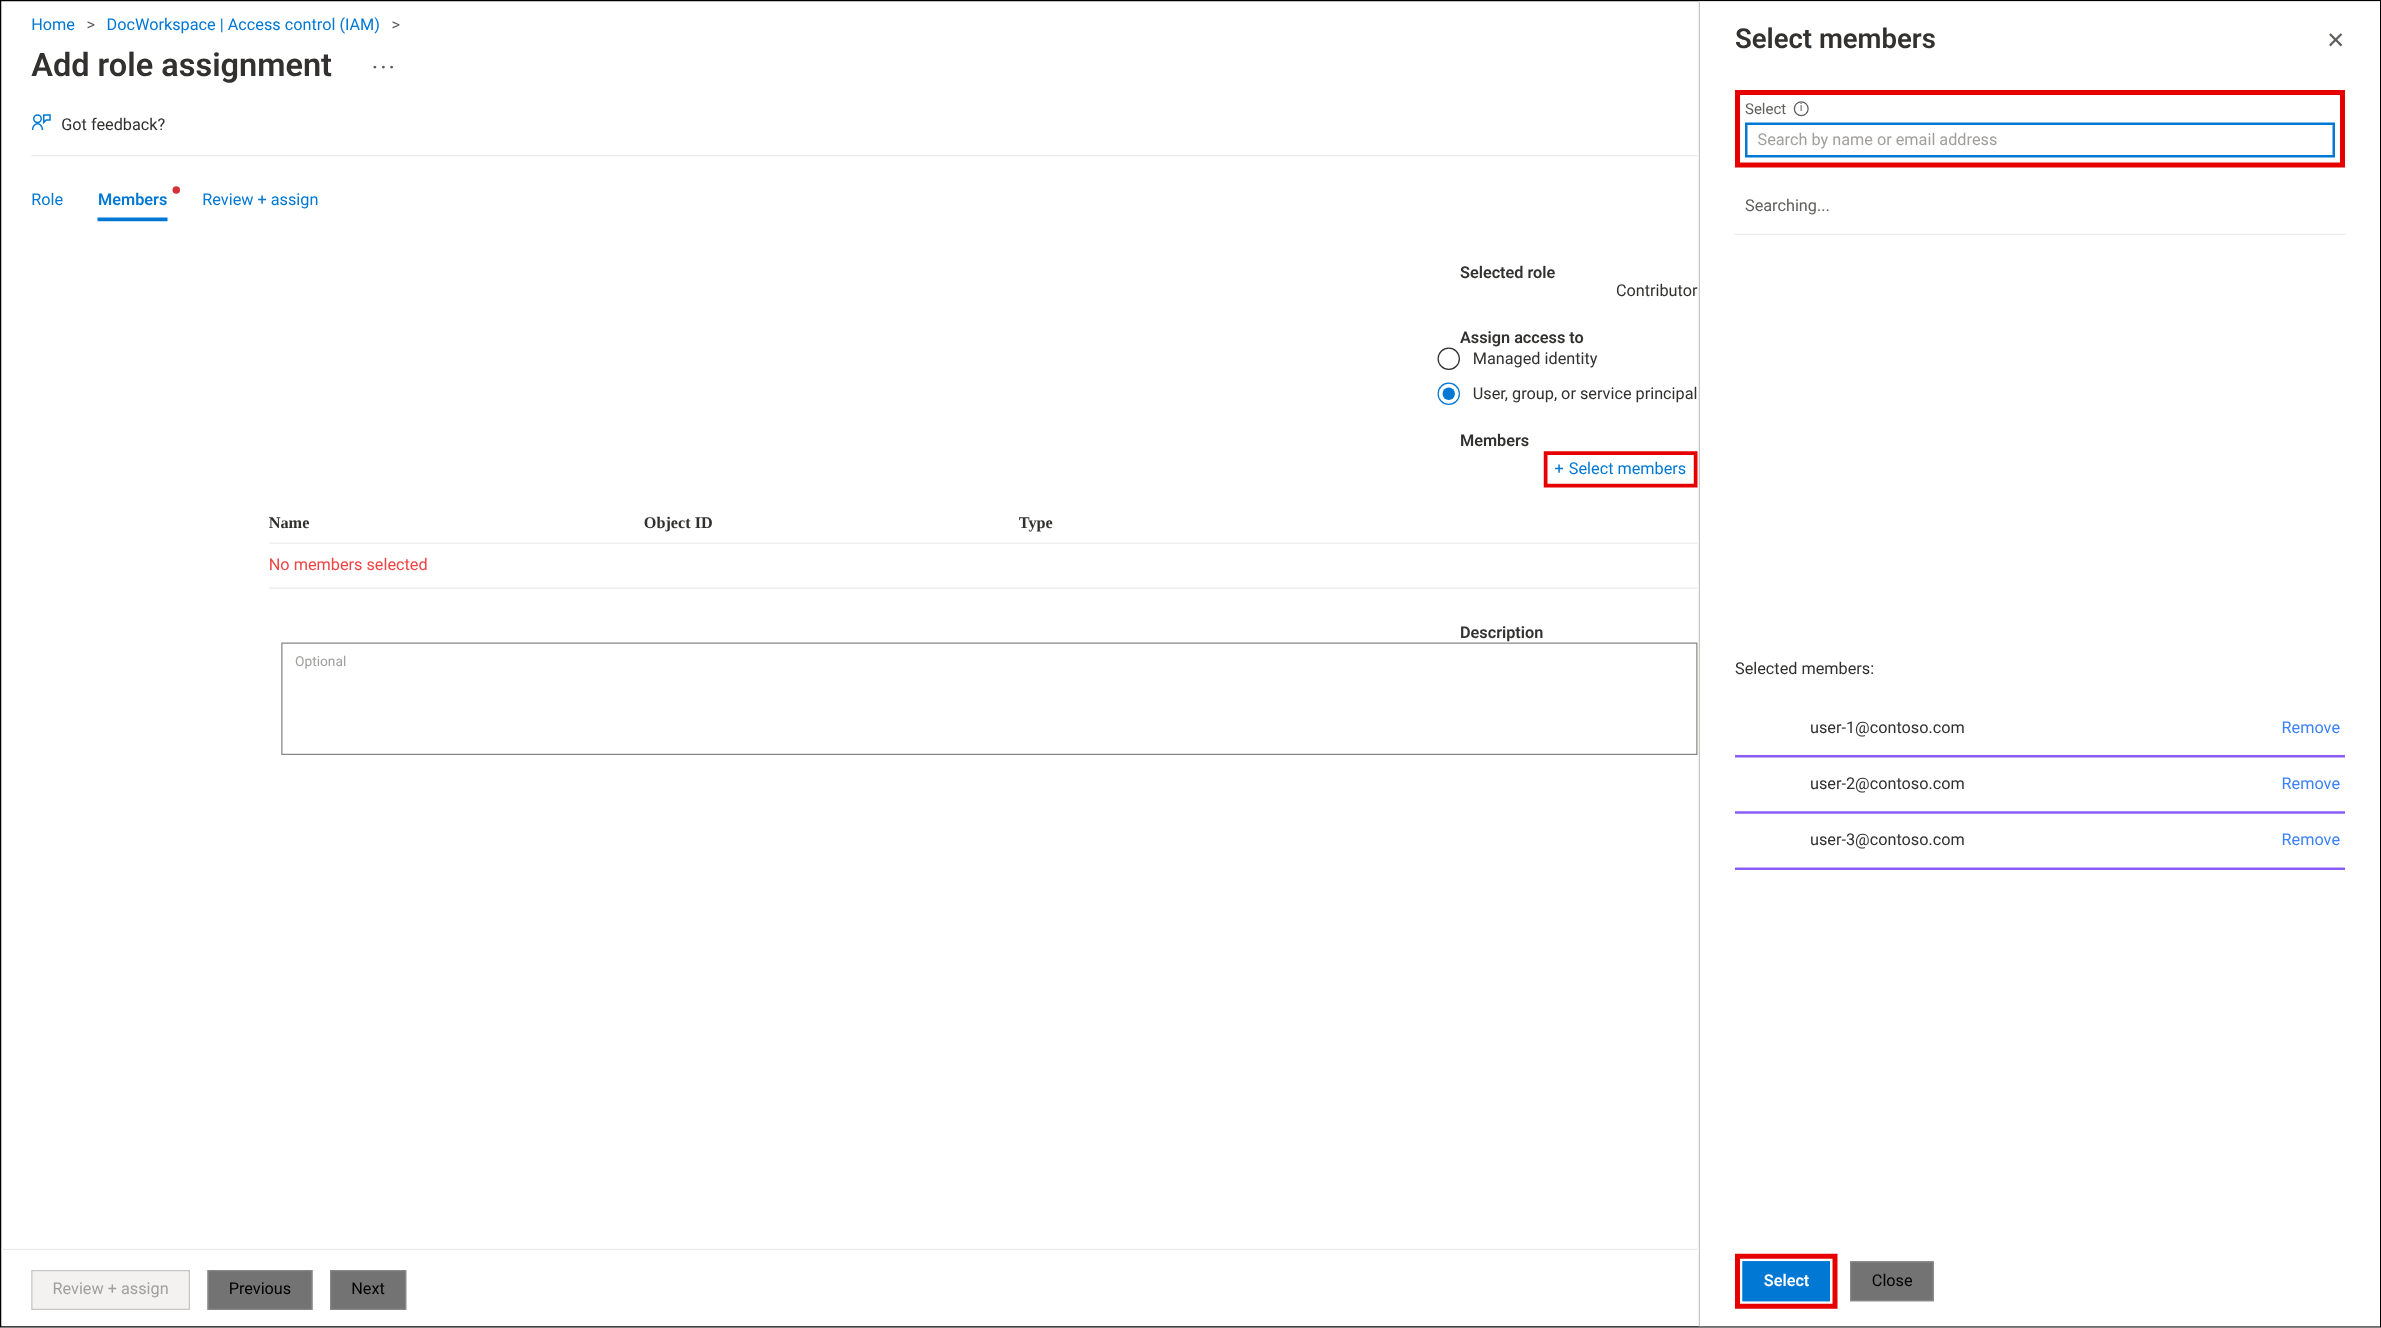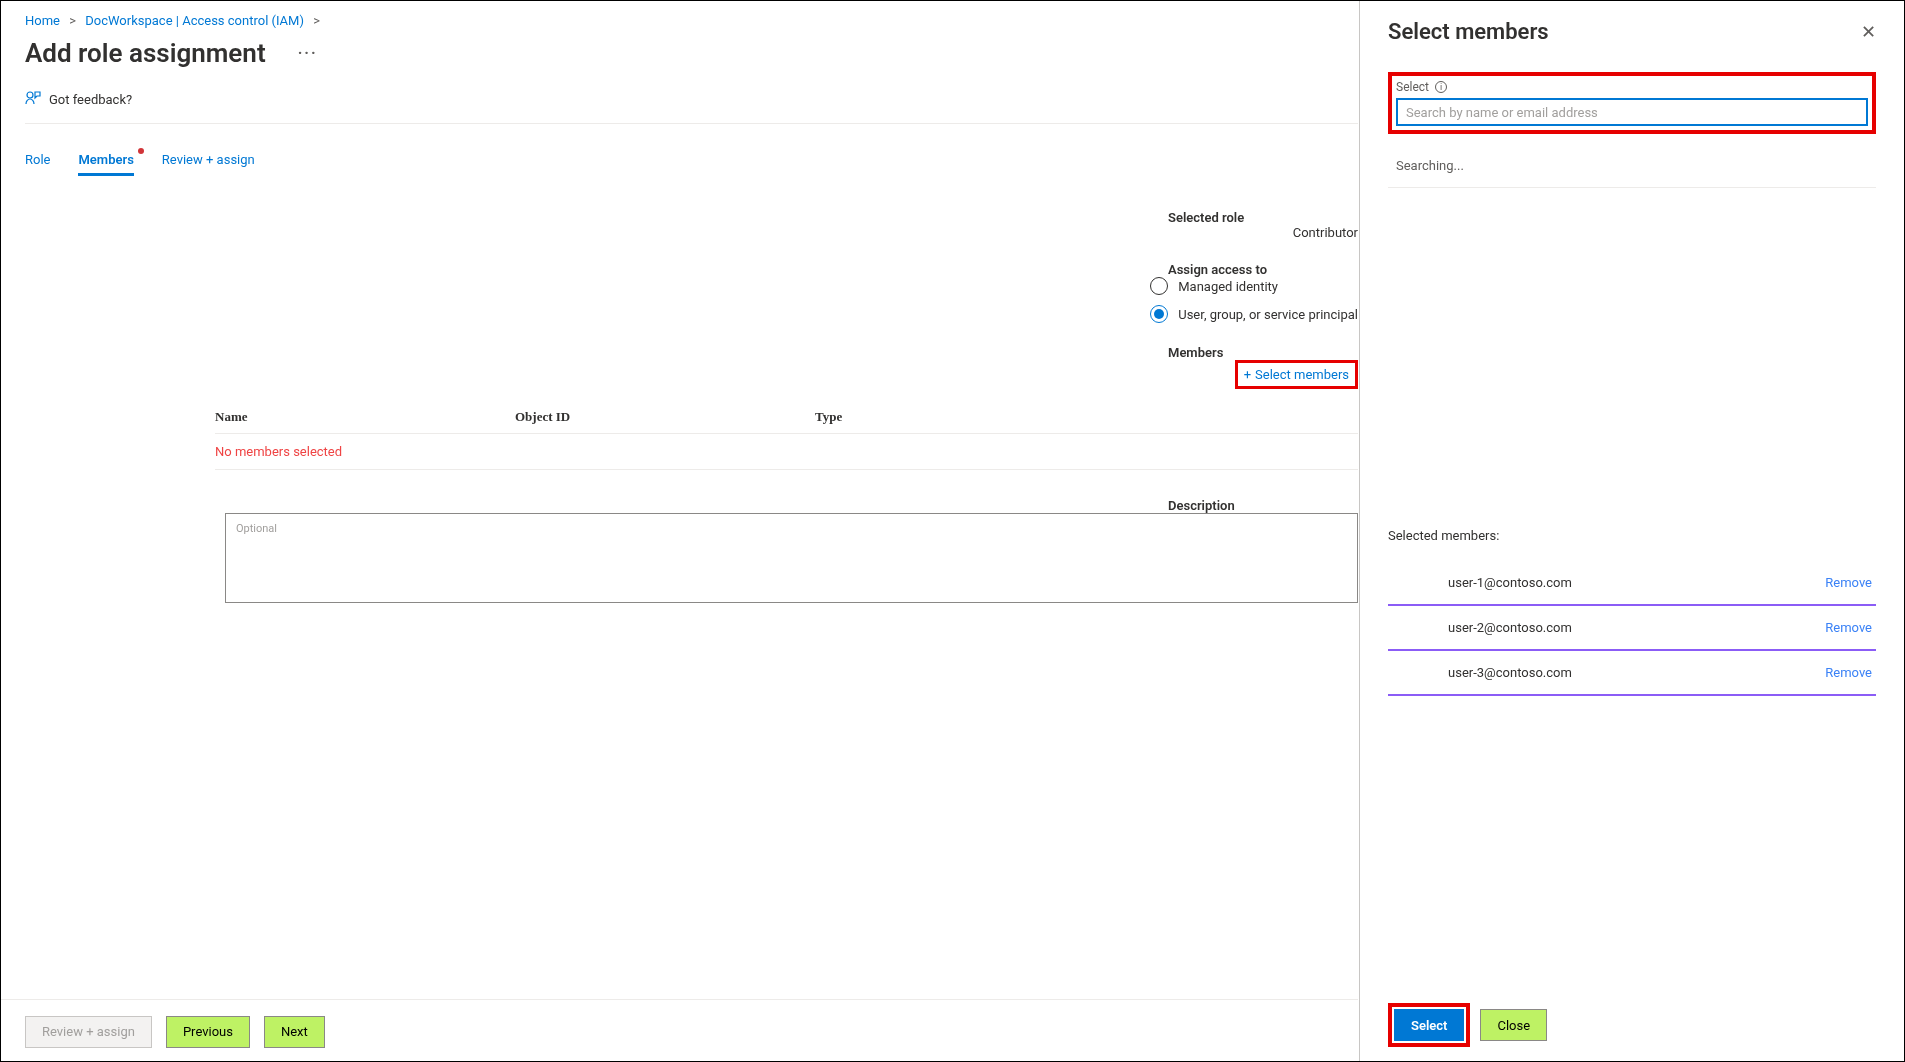--- a/index.html
+++ b/index.html
@@ -134,21 +134,21 @@
   height: 64px;
   border-top: 1px solid #edebe9;
   display: flex; align-items: center;
   padding-left: 24px;
   gap: 14px;
 }
 .btn {
   height: 32px;
   padding: 0 16px;
   border: 1px solid #8a8886;
-  background: #bef264;
+  background: #737373;
   cursor: pointer;
   font-family: inherit;
   font-size: 13px;
 }
 .btn.disabled { color: #a19f9d; border-color: #c8c6c4; background: #f3f2f1; cursor: default; }
 .btn.primary { background: #0078d4; color: #fff; border-color: #0078d4; font-weight:600; }
 
 
 .side-panel {
   position: absolute;

